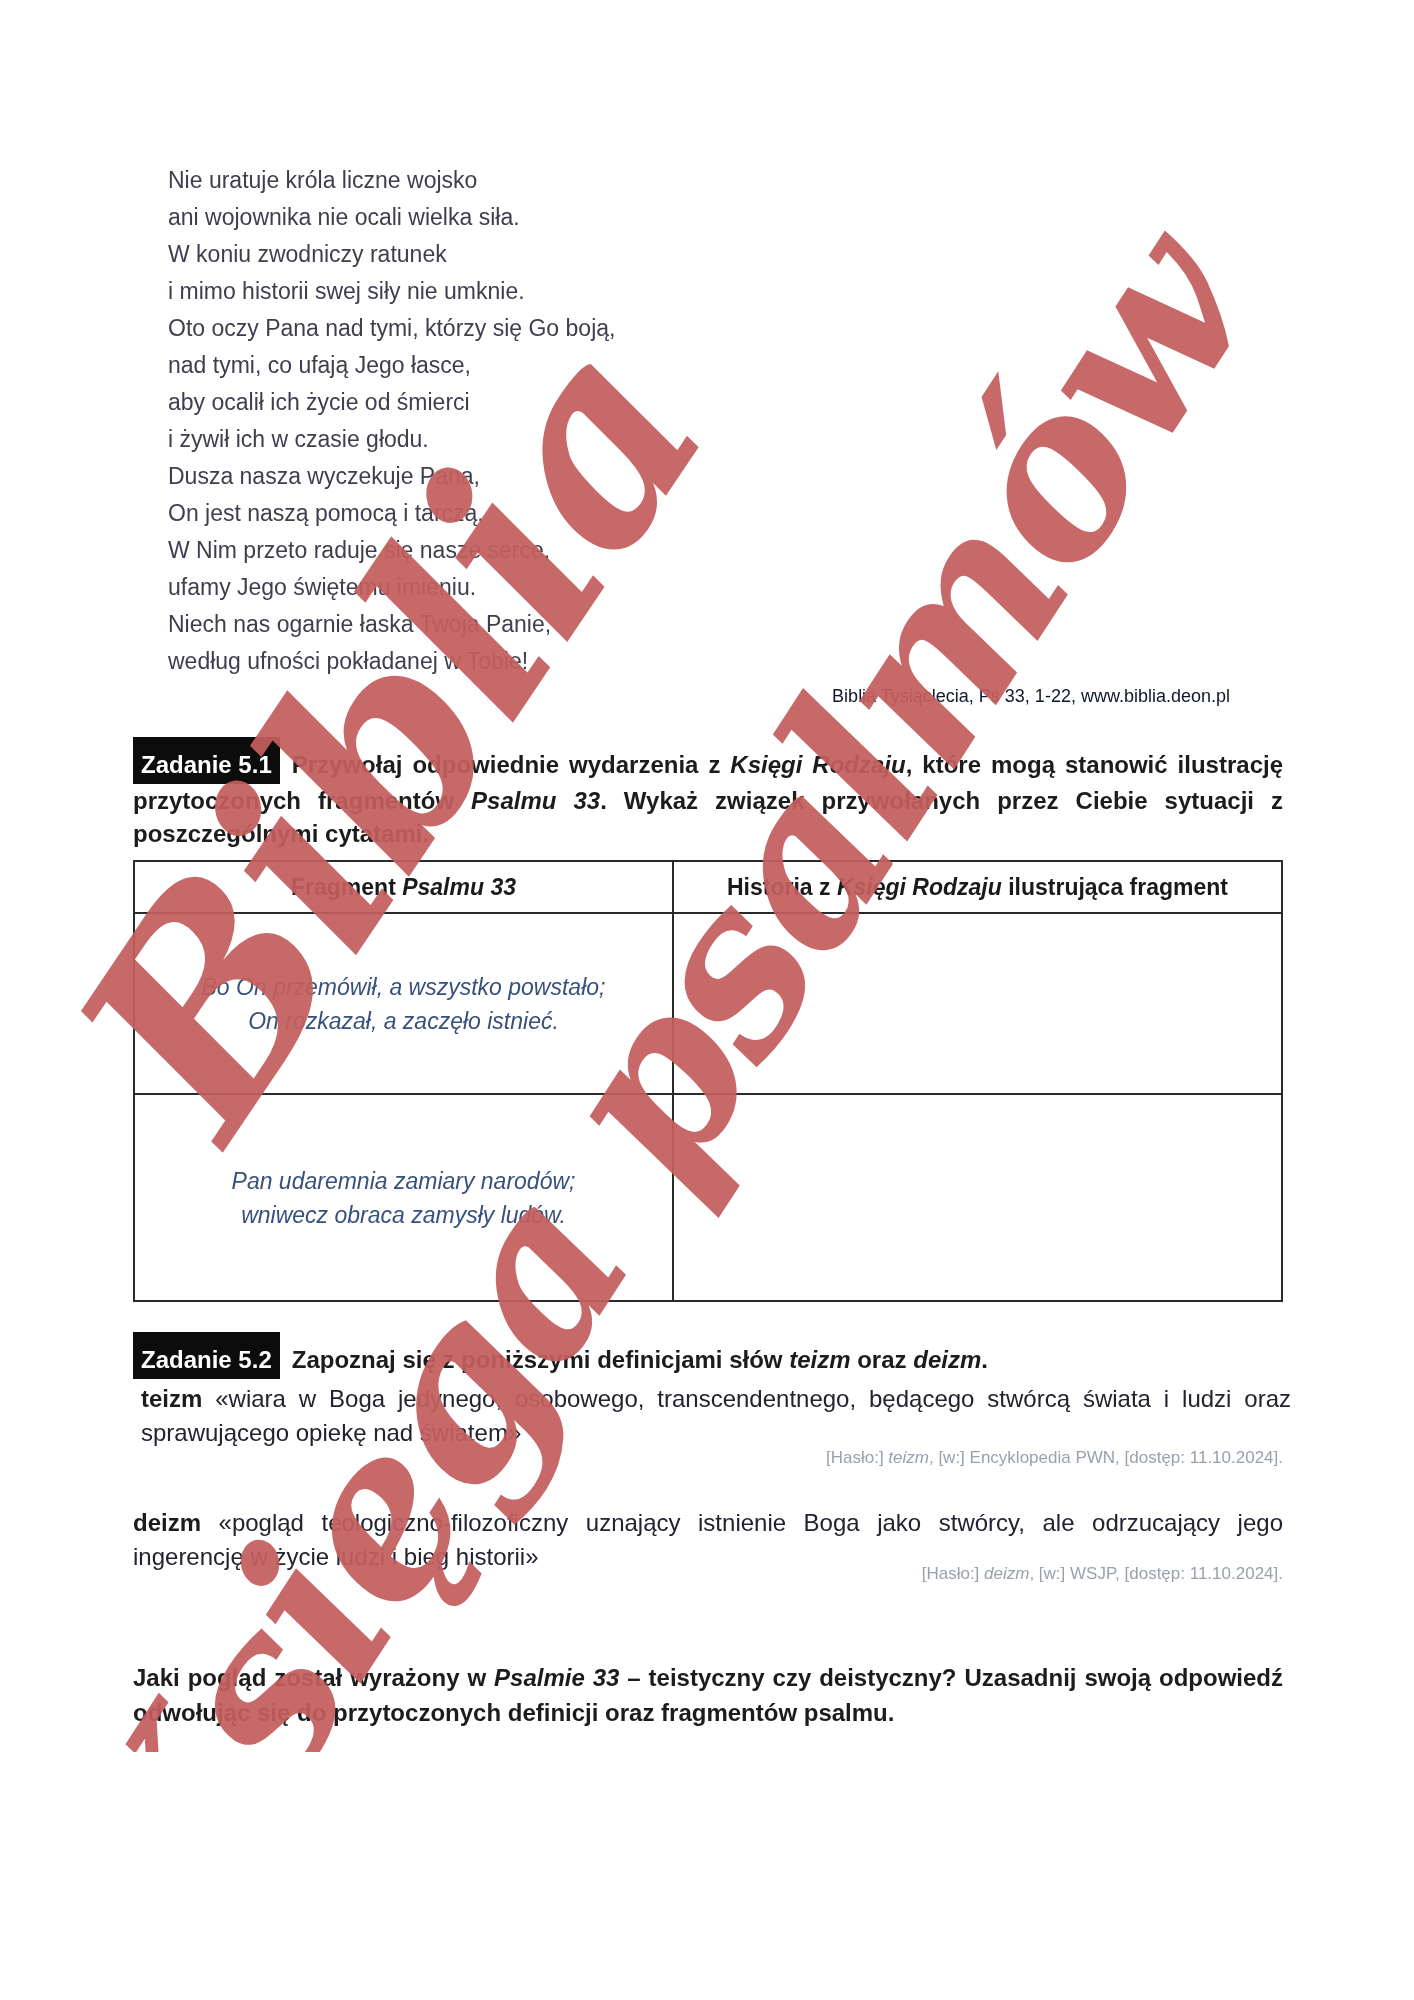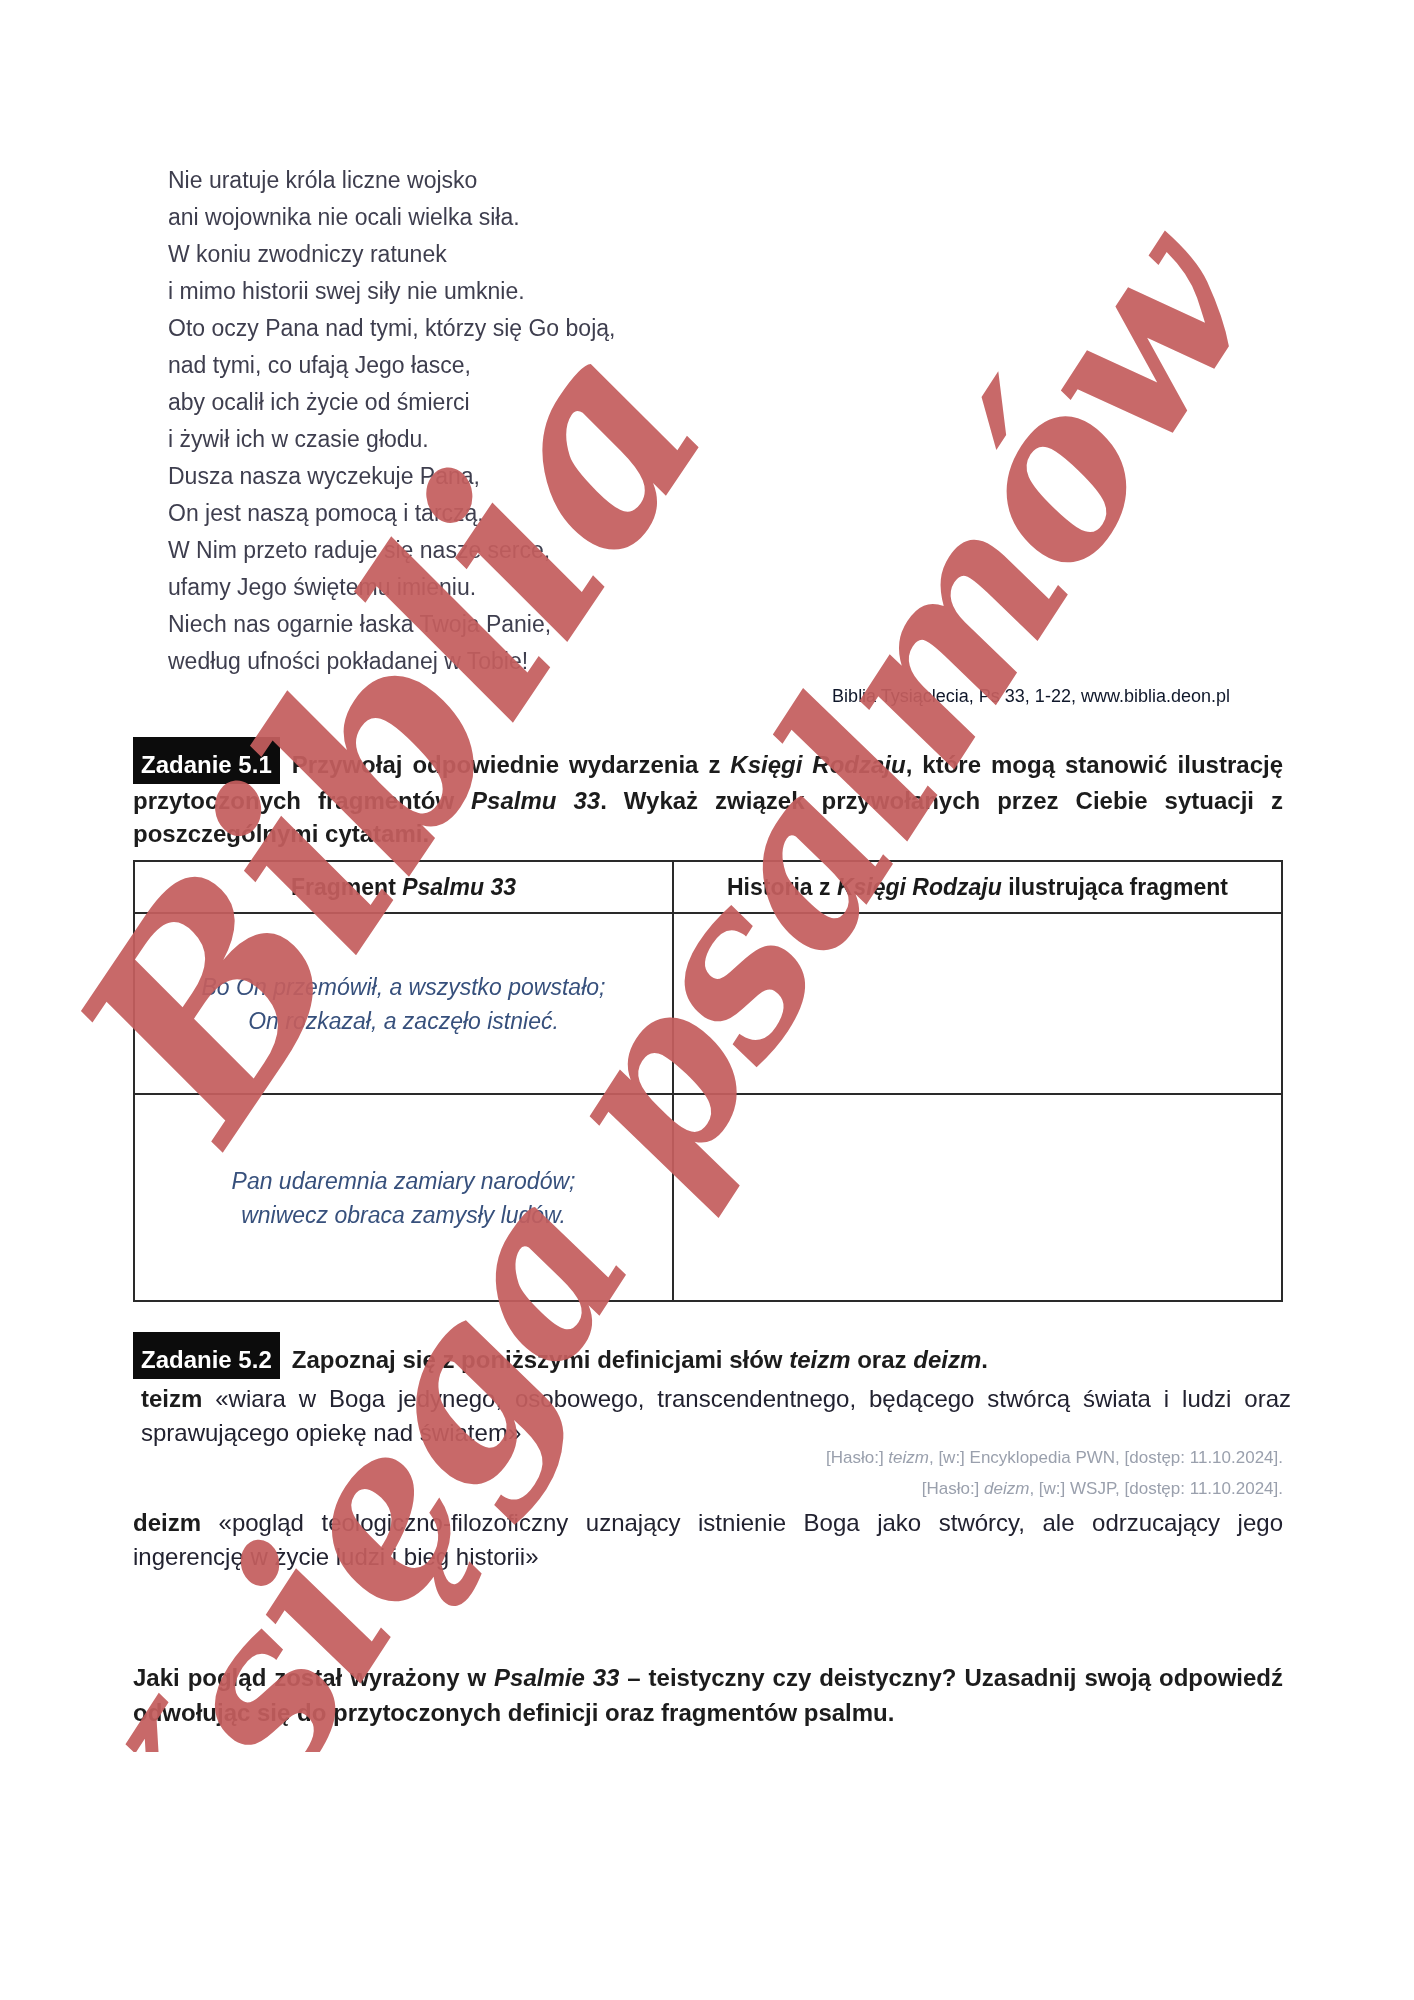--- a/index.html
+++ b/index.html
@@ -95,21 +95,21 @@
   .wm2{
     left:655px;top:1085px;font-size:225px;
     transform:translate(-50%,-50%) rotate(-57deg);
   }
   
   .t1{top:737px;}
   .t2{top:1332px;}
   .d1{top:1382px;margin-left:8px;}
   .c1{top:1448px;}
   .d2{top:1506px;}
-  .c2{top:1479px;}
+  .c2{top:1564px;}
   .q{top:1660px;line-height:35px;}
 </style>
 </head>
 <body>
 
 <div class="page">
 
   <div class="poem">
     <div>Nie uratuje króla liczne wojsko</div>
     <div>ani wojownika nie ocali wielka siła.</div>

